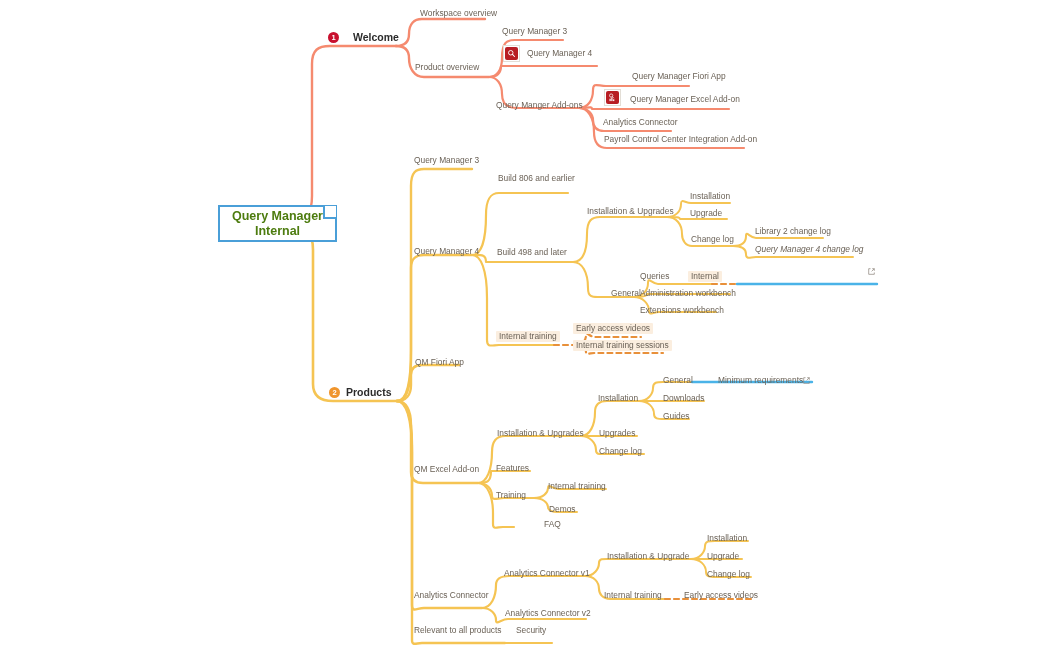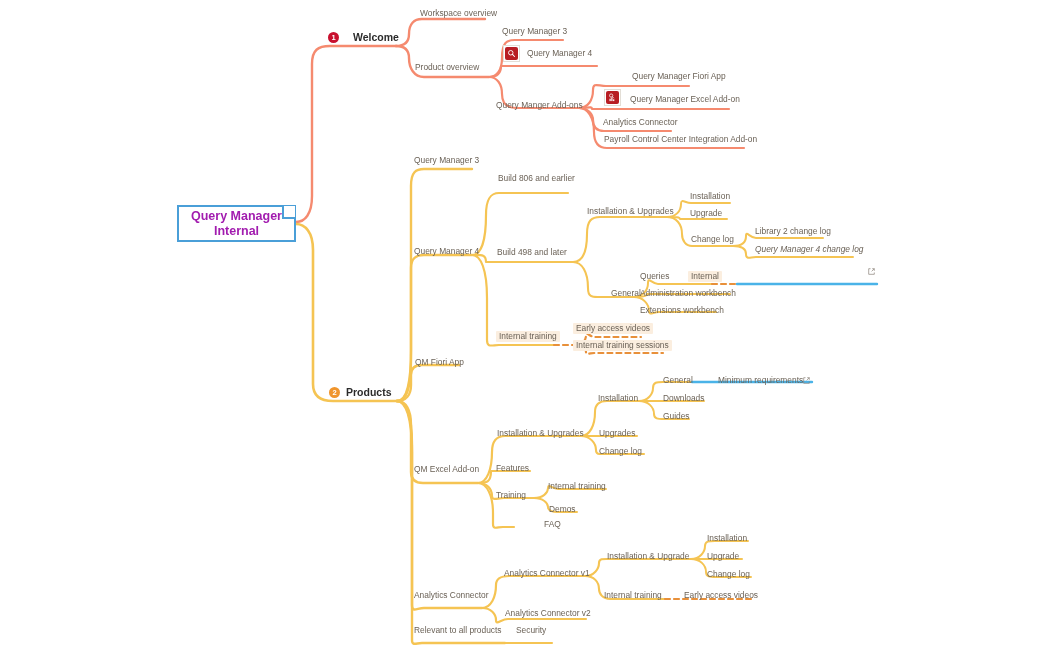--- a/index.html
+++ b/index.html
@@ -5,22 +5,22 @@
   html,body{margin:0;padding:0;background:#ffffff;}
   body{width:1050px;height:650px;overflow:hidden;
        font-family:"Liberation Sans","DejaVu Sans",sans-serif;}
   #stage{position:relative;width:1050px;height:650px;}
   #wires{position:absolute;left:0;top:0;width:1050px;height:650px;pointer-events:none;}
 
   
   .root-node{position:absolute;box-sizing:border-box;
     border:2px solid #4a9fd8;background:#ffffff;
     display:flex;align-items:center;justify-content:center;
-    text-align:center;font-weight:bold;font-size:12.5px;color:#a21caf;
-    line-height:15px;}
+    text-align:center;font-weight:bold;font-size:12.5px;color:#4d7c0f;
+    line-height:15px;margin-left:41px;}
   .root-fold{position:absolute;width:11px;height:11px;top:-1px;right:-1px;
     background:#ffffff;border-left:2px solid #4a9fd8;border-bottom:2px solid #4a9fd8;}
 
   
   .topic{position:absolute;white-space:nowrap;color:#6b6257;
     font-size:8.4px;line-height:11px;}
   .topic.lvl1{font-size:10.5px;font-weight:bold;color:#2b2b2b;}
   .topic.wrap{white-space:normal;text-align:center;line-height:10.5px;}
   .topic.hl{background:#fbeedf;padding:0 3px;border-radius:1px;}
 

